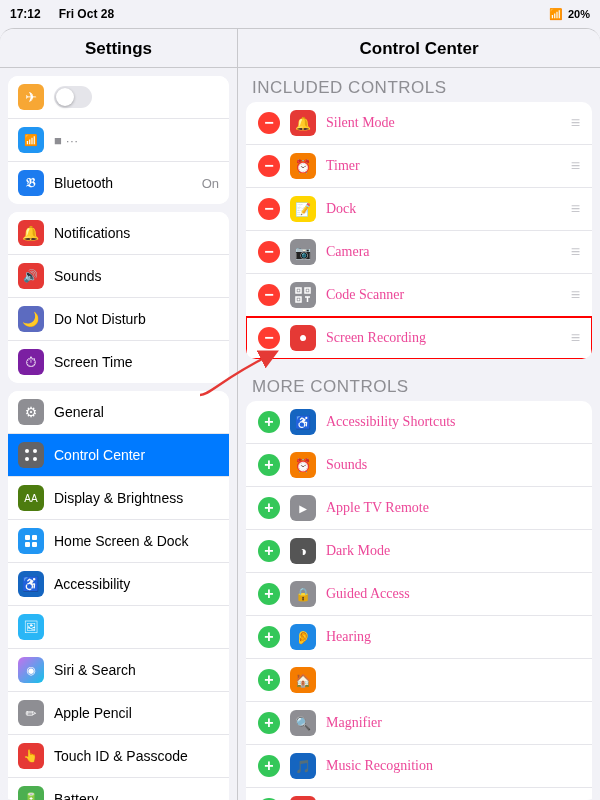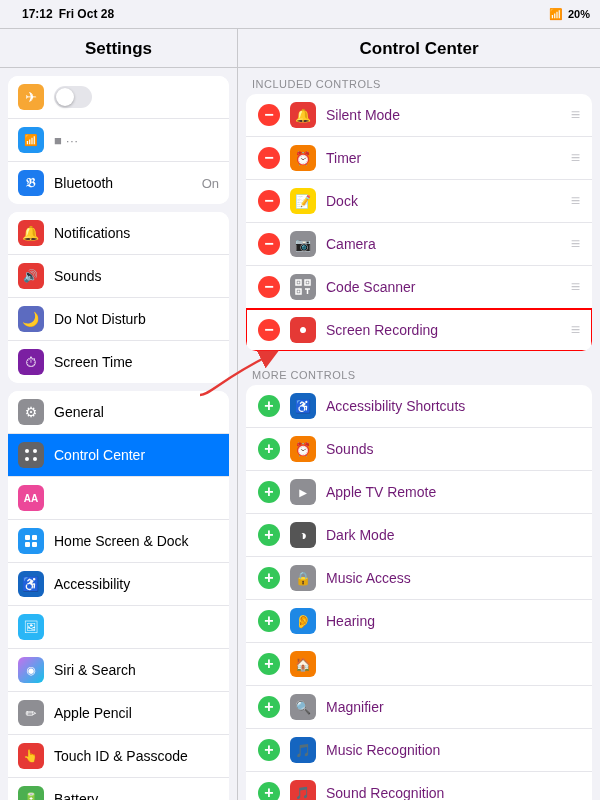--- a/index.html
+++ b/index.html
@@ -18,29 +18,30 @@
       display: flex;
       justify-content: space-between;
       align-items: center;
       background: #f2f2f7;
       padding: 4px 10px;
       height: 28px;
       font-size: 12px;
       font-weight: 600;
       flex-shrink: 0;
     }
-    .status-left { display: flex; gap: 6px; align-items: center; margin-left: 12px; }
+    .status-left { display: flex; gap: 18px; align-items: center; }
     .status-right { display: flex; gap: 5px; align-items: center; font-size: 11px; }
 
     
     .main-layout {
       display: flex;
       flex: 1;
       overflow: hidden;
       border-top: 1px solid #c8c8cc;
+      border-radius: 14px;
     }
 
     
     .sidebar {
       width: 238px;
       background: #f2f2f7;
       border-right: 1px solid #c8c8cc;
       overflow-y: auto;
       flex-shrink: 0;
     }
@@ -126,21 +127,21 @@
     .right-header {
       text-align: center;
       font-size: 17px;
       font-weight: 700;
       padding: 10px 0 8px;
       border-bottom: 1px solid #c8c8cc;
       background: #f2f2f7;
     }
 
     .section-label {
-      font-size: 11px;
+      font-size: 17px;
       font-weight: 500;
       color: #8e8e93;
       text-transform: uppercase;
       padding: 10px 14px 4px;
       letter-spacing: 0.5px;
     }
 
     .control-section {
       background: #fff;
       border-radius: 10px;
@@ -202,22 +203,23 @@
       margin-right: 10px;
       display: flex;
       align-items: center;
       justify-content: center;
       font-size: 13px;
       flex-shrink: 0;
       color: #fff;
     }
     .ctrl-label {
       font-size: 14px;
-      color: #701a75;
+      color: #ec4899;
       flex: 1;
+      font-family: Liberation Serif, serif;
     }
     .drag-icon {
       color: #c7c7cc;
       font-size: 16px;
       margin-left: auto;
     }
 
     
     ::-webkit-scrollbar { width: 4px; }
     ::-webkit-scrollbar-thumb { background: #c8c8cc; border-radius: 2px; }
@@ -288,21 +290,22 @@
           <svg width="16" height="16" viewBox="0 0 16 16" fill="white">
             <circle cx="4" cy="4" r="2"></circle>
               <circle cx="12" cy="4" r="2"></circle>
               <circle cx="4" cy="12" r="2"></circle>
               <circle cx="12" cy="12" r="2"></circle>
           </svg>
         </div>
         <span class="item-label">Control Center</span>
       </div>
       <div class="sidebar-item">
-        <div class="item-icon" style="background:#ec4899; font-size:10px; font-weight:700;">AA</div>
+        <div class="item-icon" style="background:#4d7c0f; font-size:10px; font-weight:400;">AA</div>
+        <span class="item-label">Display &amp; Brightness</span>
       </div>
       <div class="sidebar-item">
         <div class="item-icon" style="background:#2196f3;">
           <svg width="16" height="16" viewBox="0 0 16 16" fill="white">
             <rect x="2" y="2" width="5" height="5" rx="1"></rect>
               <rect x="9" y="2" width="5" height="5" rx="1"></rect>
             <rect x="2" y="9" width="5" height="5" rx="1"></rect>
               <rect x="9" y="9" width="5" height="5" rx="1"></rect>
           </svg>
         </div>
@@ -420,21 +423,21 @@
 
       <div class="control-item">
         <div class="add-btn">+</div>
         <div class="ctrl-icon" style="background:#555; font-size:14px;">◑</div>
         <span class="ctrl-label">Dark Mode</span>
       </div>
 
       <div class="control-item">
         <div class="add-btn">+</div>
         <div class="ctrl-icon" style="background:#8e8e93; font-size:13px;">🔒</div>
-        <span class="ctrl-label">Music Access</span>
+        <span class="ctrl-label">Guided Access</span>
       </div>
 
       <div class="control-item">
         <div class="add-btn">+</div>
         <div class="ctrl-icon" style="background:#1e88e5; font-size:13px;">👂</div>
         <span class="ctrl-label">Hearing</span>
       </div>
 
       <div class="control-item">
         <div class="add-btn">+</div>

